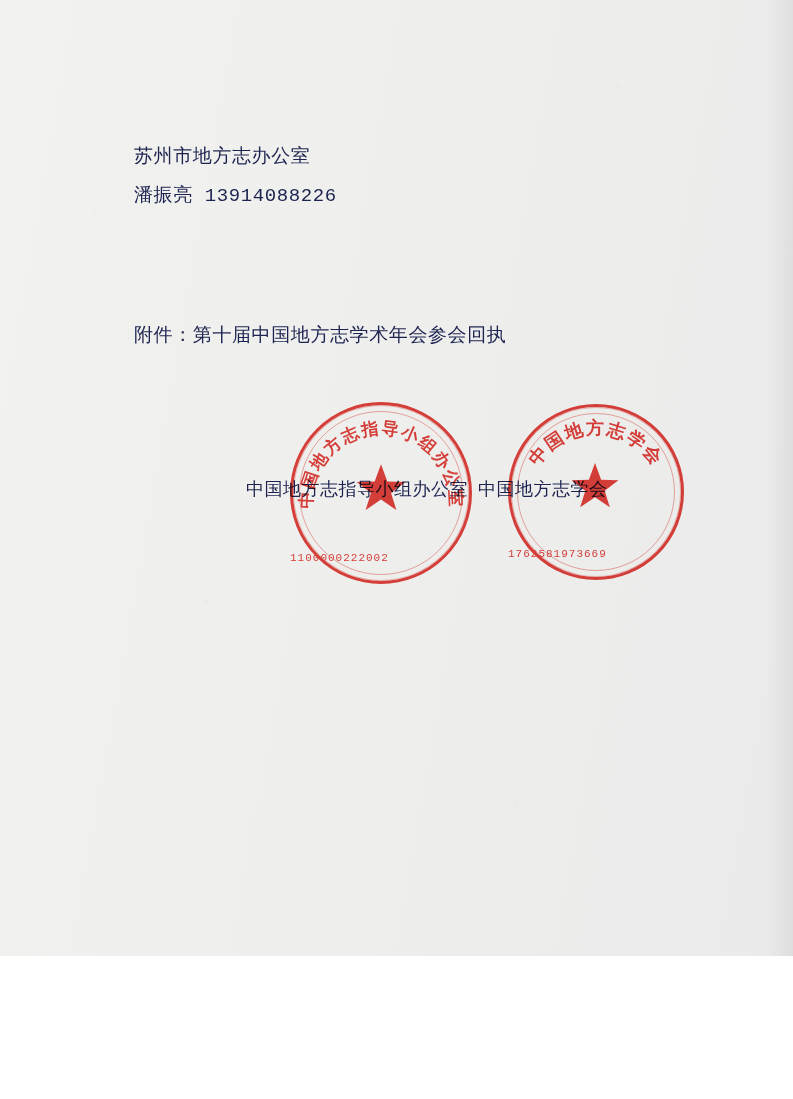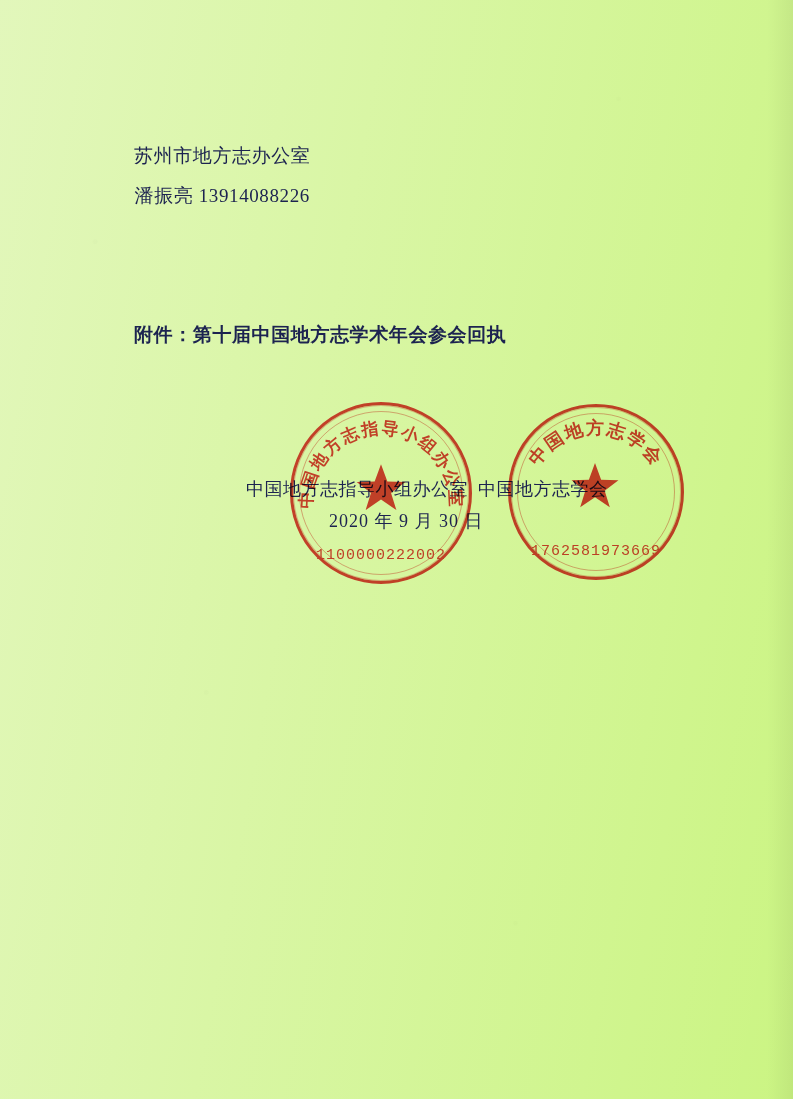--- a/index.html
+++ b/index.html
@@ -3,22 +3,22 @@
 <meta charset="utf-8">
 <style>
   html, body {
     margin: 0;
     padding: 0;
     background: #ffffff;
   }
   .page {
     position: relative;
     width: 793px;
-    height: 1099px;
-    background: #bef264;
+    height: 956px;
+    background: #e5e5e5;
     overflow: hidden;
     font-family: "Liberation Serif", "DejaVu Serif", serif;
     color: #1a1a2e;
   }
   
   .page::before {
     content: "";
     position: absolute;
     inset: 0;
     background:
@@ -41,31 +41,30 @@
   .text-block {
     position: absolute;
     left: 134px;
     top: 136px;
     font-size: 19px;
     line-height: 40px;
     letter-spacing: 0.6px;
     color: #1c2350;
   }
   .text-line { white-space: pre; }
-  .text-line.latin { font-family: Liberation Serif, serif; text-align: center; }
+  .text-line.latin { font-family: Liberation Mono, monospace; text-align: center; }
 
   .attachment {
     position: absolute;
     left: 134px;
     top: 322px;
     font-size: 19px;
     letter-spacing: 0.6px;
     color: #1c2350;
     white-space: pre;
-    font-weight: bold;
   }
 
   .signature {
     position: absolute;
     left: 246px;
     top: 477px;
     font-size: 18px;
     letter-spacing: 0.5px;
     color: #1c2350;
     white-space: pre;
@@ -113,44 +112,43 @@
   .arc-text text {
     fill: #e2322c;
     font-family: "Liberation Serif", serif;
     font-weight: bold;
     letter-spacing: 2px;
   }
   .seal .code {
     position: absolute;
     left: 0; right: 0;
     bottom: 20px;
-    text-align: center;
+    text-align: left;
     font-family: "Liberation Mono", monospace;
-    font-size: 15px;
+    font-size: 11px;
     color: #e2322c;
     letter-spacing: 1px;
   }
 
   #seal-left  { left: 290px; top: 402px; width: 182px; height: 182px; }
   #seal-right { left: 508px; top: 404px; width: 176px; height: 176px; }
 </style>
 </head>
 <body>
 
 <div class="page">
 
   <div class="text-block">
     <div class="text-line">苏州市地方志办公室</div>
     <div class="text-line latin">潘振亮 13914088226</div>
   </div>
 
   <div class="attachment">附件：第十届中国地方志学术年会参会回执</div>
 
   <div class="signature">中国地方志指导小组办公室  中国地方志学会</div>
-  <div class="sig-date">2020 年 9 月 30 日</div>
 
   <div class="seal" id="seal-left">
     <div class="ring"></div>
     <div class="ring2"></div>
     <svg class="arc-text" width="182" height="182" viewBox="0 0 182 182">
       <defs>
         <path id="arcL" d="M 22,101 A 69,69 0 1 1 160,101"></path>
       </defs>
       <text font-size="17">
         <textPath href="#arcL" startOffset="50%" text-anchor="middle">中国地方志指导小组办公室</textPath>

